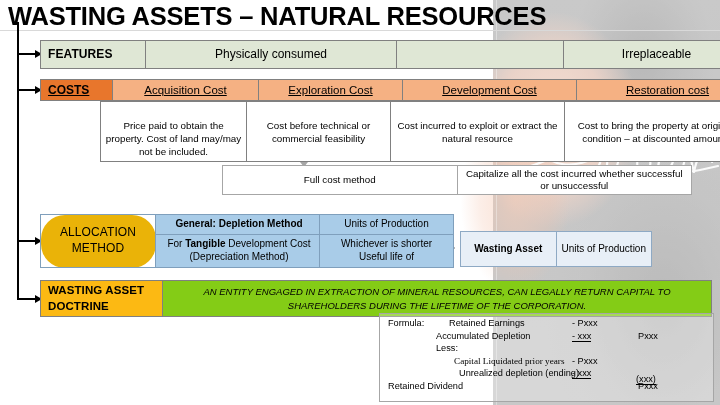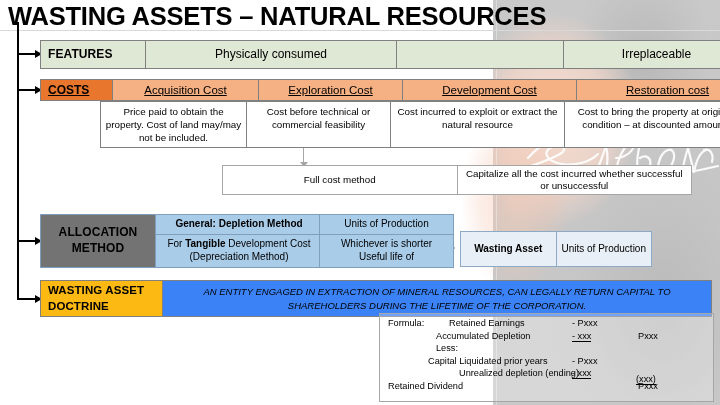--- a/index.html
+++ b/index.html
@@ -73,45 +73,45 @@
 
   
   #costs-tbl{left:40px;top:79px;width:672px;height:22px;}
   #costs-tbl td{background:#f5b183;text-align:center;font-size:11.5px;text-decoration:underline;}
   #costs-tbl td.lbl{background:#e8762c;font-weight:bold;text-align:left;
       padding-left:7px;font-size:12px;color:#000;}
 
   
   #costsdesc-tbl{left:100px;top:101px;width:612px;height:46px;}
   #costsdesc-tbl td{background:#ffffff;text-align:center;font-size:9.8px;
-      vertical-align:top;padding-top:3px;line-height:1.35;}
+      vertical-align:top;padding-top:17px;line-height:1.35;}
 
   
   #method-tbl{left:222px;top:165px;width:470px;height:30px;}
   #method-tbl td{background:#ffffff;text-align:center;font-size:9.8px;
       border:1px solid #a6a6a6;}
 
   
   #alloc-tbl{left:40px;top:214px;width:385px;height:54px;}
   #alloc-tbl td{background:#a9cce8;font-size:10px;border:1px solid #7f9fbc;}
   #alloc-tbl td.lbl{
-    background:#737373;font-weight:bold;font-size:12px;text-align:center;
-    letter-spacing:.1px;line-height:1.3;
+    background:#eab308;font-weight:normal;font-size:12px;text-align:center;
+    letter-spacing:.1px;line-height:1.3;border-radius:24px;
   }
   #alloc-tbl td.c2{text-align:center;padding-left:7px;}
   #alloc-tbl td.c3{text-align:center;}
 
   
   #equip-tbl{left:460px;top:231px;width:192px;height:36px;}
   #equip-tbl td{background:#e8eff7;font-size:10px;text-align:center;border:1px solid #8ea9c4;}
   #equip-tbl td.b{font-weight:bold;}
 
   
   #doctrine-tbl{left:40px;top:280px;width:672px;height:37px;}
-  #doctrine-tbl td{background:#3b82f6;font-size:9.5px;font-style:italic;
+  #doctrine-tbl td{background:#84cc16;font-size:9.5px;font-style:italic;
       text-align:center;line-height:1.4;}
   #doctrine-tbl td.lbl{
     background:#fcb913;font-weight:bold;font-style:normal;font-size:11.5px;
     text-align:left;padding-left:7px;line-height:1.35;letter-spacing:.1px;
   }
 
   
   #formula-box{
     position:absolute;left:379px;top:313px;width:333px;height:87px;
     border:1px solid #a6a6a6;background:rgba(255,255,255,0.28);
@@ -266,21 +266,21 @@
   </div>
   <div class="f-row">
     <span class="f-item" style="left:56px;">Accumulated Depletion</span>
     <span class="f-amt u" style="left:192px;">-   xxx</span>
     <span class="f-tot" style="left:258px;">Pxxx</span>
   </div>
   <div class="f-row">
     <span class="f-item" style="left:56px;">Less:</span>
   </div>
   <div class="f-row">
-    <span class="f-item" style="left:48px;">Capital Liquidated prior years</span>
+    <span class="f-item" style="left:74px;font-family:Liberation Serif, serif;">Capital Liquidated prior years</span>
     <span class="f-amt" style="left:192px;">-  Pxxx</span>
   </div>
   <div class="f-row">
     <span class="f-item" style="left:67px;margin-left:12px;">Unrealized depletion (ending)</span>
     <span class="f-amt u" style="left:192px;">-   xxx</span>
     <span class="f-tot u" style="left:256px;margin-top:6px;">(xxx)</span>
   </div>
   <div class="f-row">
     <span class="f-lbl">Retained Dividend</span>
     <span class="f-tot" style="left:258px;">Pxxx</span>

